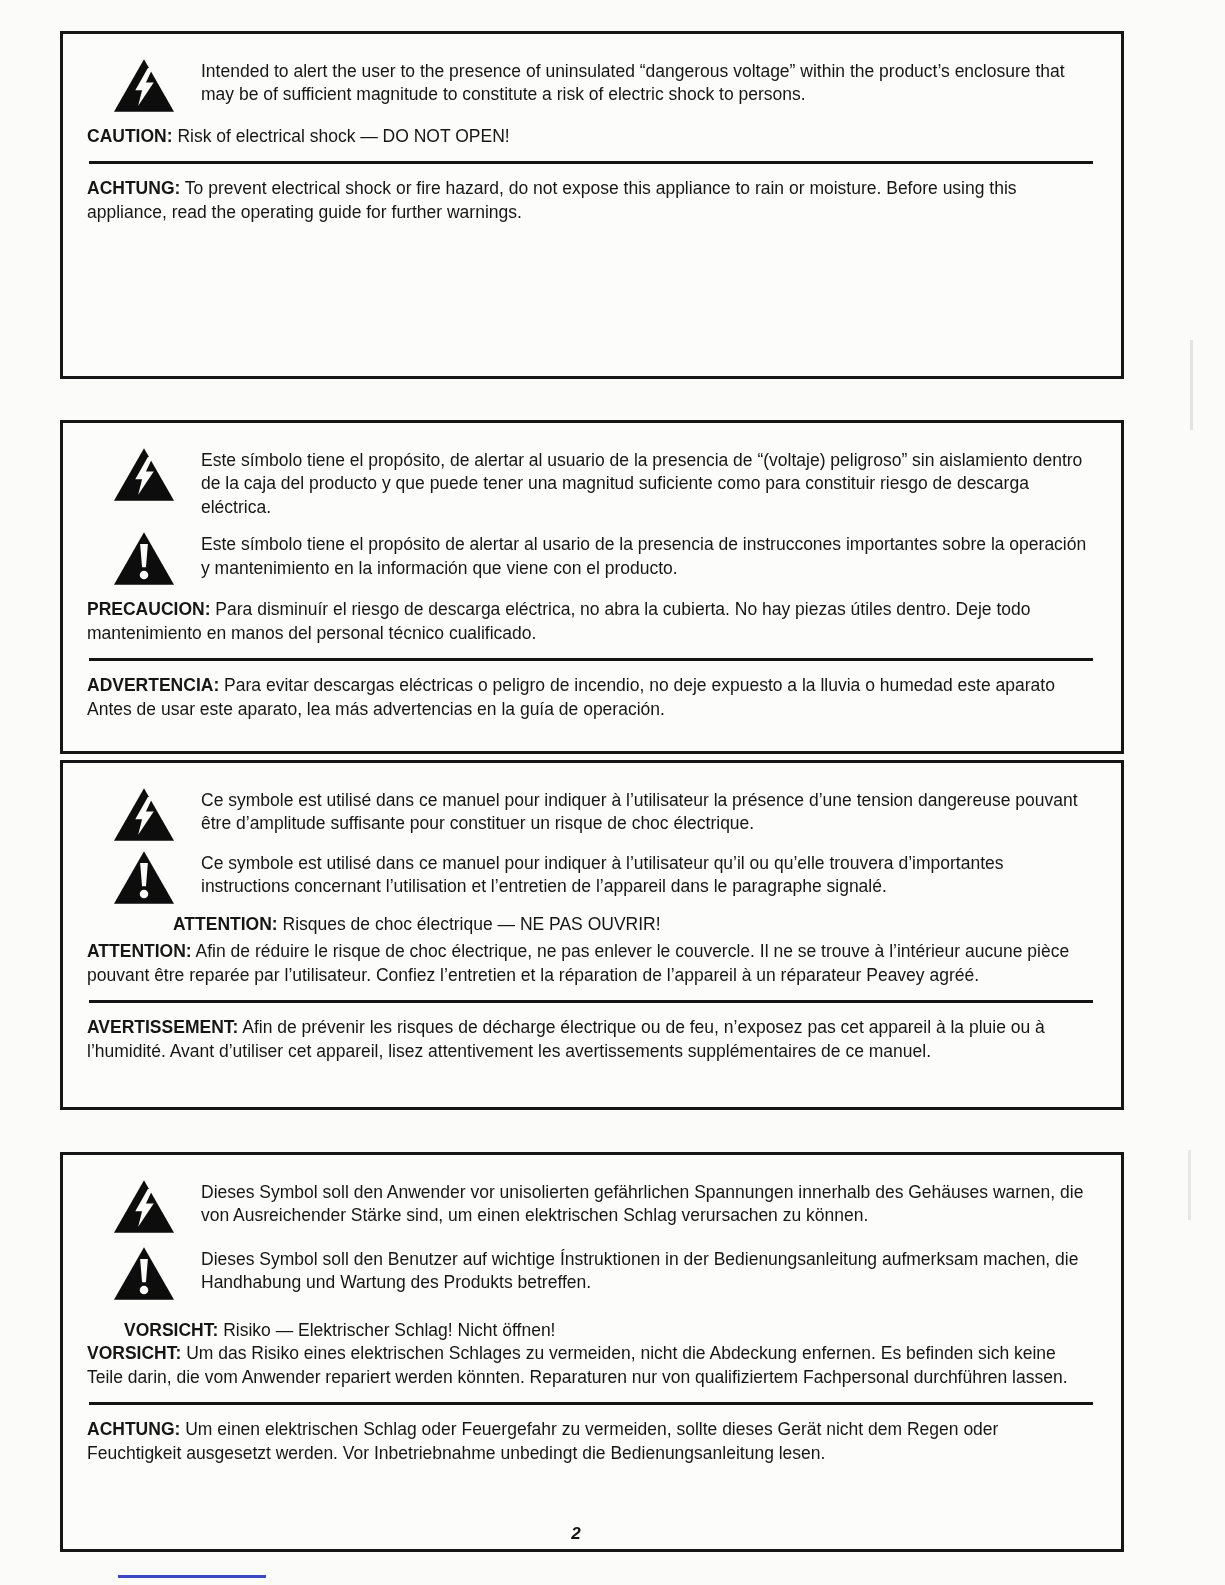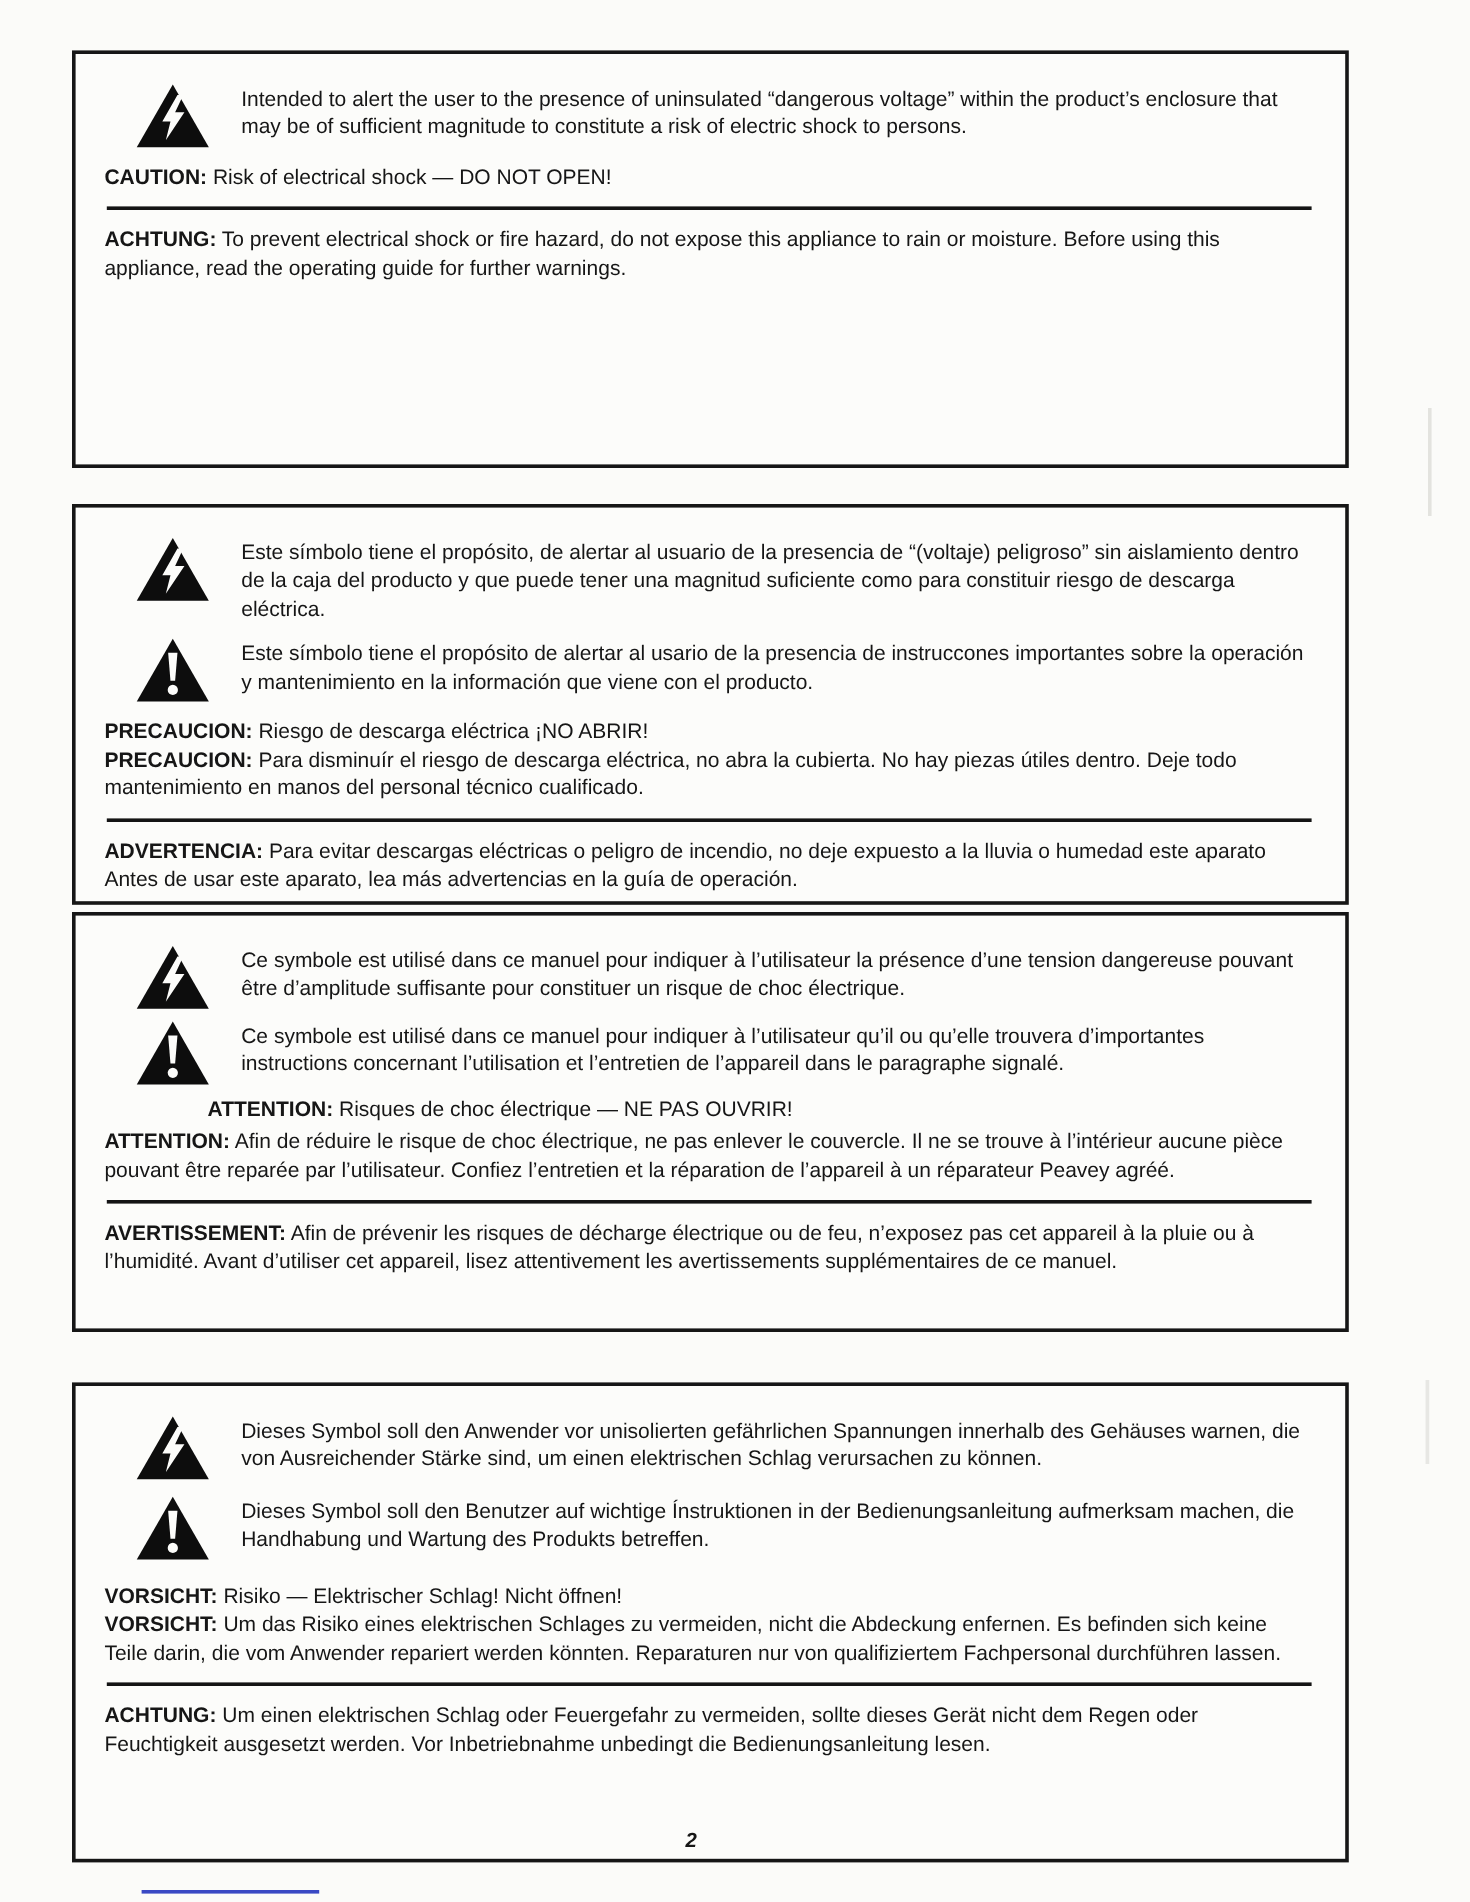--- a/index.html
+++ b/index.html
@@ -12,21 +12,21 @@
   }
   .box {
     position:absolute;
     left:60px;
     width:1064px;
     border:3px solid #161616;
     background:#fcfcfa;
     padding:24px 26px 14px 24px;
     overflow:hidden;
   }
-  .box-en { top:42px;   height:348px; }
+  .box-en { top:31px;   height:348px; }
   .box-es { top:420px;  height:334px; }
   .box-fr { top:760px;  height:350px; }
   .box-de { top:1152px; height:400px; }
 
   .icon-para {
     display:flex;
     align-items:flex-start;
     gap:26px;
     padding-left:26px;
     margin-bottom:12px;
@@ -37,21 +37,21 @@
   .icon-para p {
     font-size:17.5px;
     line-height:1.34;
     padding-top:2px;
   }
   .plain {
     font-size:17.5px;
     line-height:1.34;
   }
   .caution-first { margin-top:8px; }
-  .box-de .caution-first { margin-top:18px; }
+  .box-de .caution-first { margin-top:18px;margin-left:37px; }
   .indent { padding-left:86px; margin-bottom:4px; }
   strong { font-weight:bold; }
   hr.rule {
     border:none;
     border-top:3px solid #141414;
     margin:13px 2px;
   }
   .page-number {
     position:absolute;
     top:1524px;
@@ -108,21 +108,20 @@
   <div class="icon-para">
     <span class="tri">
       <svg viewBox="0 0 64 56" aria-hidden="true">
           <polygon points="32,1 63,55 1,55" fill="#0d0d0d"></polygon>
           <polygon points="28,13 36,13 34,37 30,37" fill="#fcfcfa"></polygon>
           <circle cx="32" cy="45" r="4.4" fill="#fcfcfa"></circle>
         </svg>
     </span>
     <p>Este símbolo tiene el propósito de alertar al usario de la presencia de instruccones importantes sobre la operación y mantenimiento en la información que viene con el producto.</p>
   </div>
-  <p class="plain caution-first"><strong>PRECAUCION:</strong><span> Riesgo de descarga eléctrica ¡NO ABRIR!</span></p>
   <p class="plain"><strong>PRECAUCION:</strong><span> Para disminuír el riesgo de descarga eléctrica, no abra la cubierta. No hay piezas útiles dentro. Deje todo mantenimiento en manos del personal técnico cualificado.</span></p>
   <hr class="rule">
   <p class="plain"><strong>ADVERTENCIA:</strong><span> Para evitar descargas eléctricas o peligro de incendio, no deje expuesto a la lluvia o humedad este aparato Antes de usar este aparato, lea más advertencias en la guía de operación.</span></p>
 </section>
 
 <section class="box box-fr">
   <div class="icon-para">
     <span class="tri">
       <svg viewBox="0 0 64 56" aria-hidden="true">
           <polygon points="32,1 63,55 1,55" fill="#0d0d0d"></polygon>

